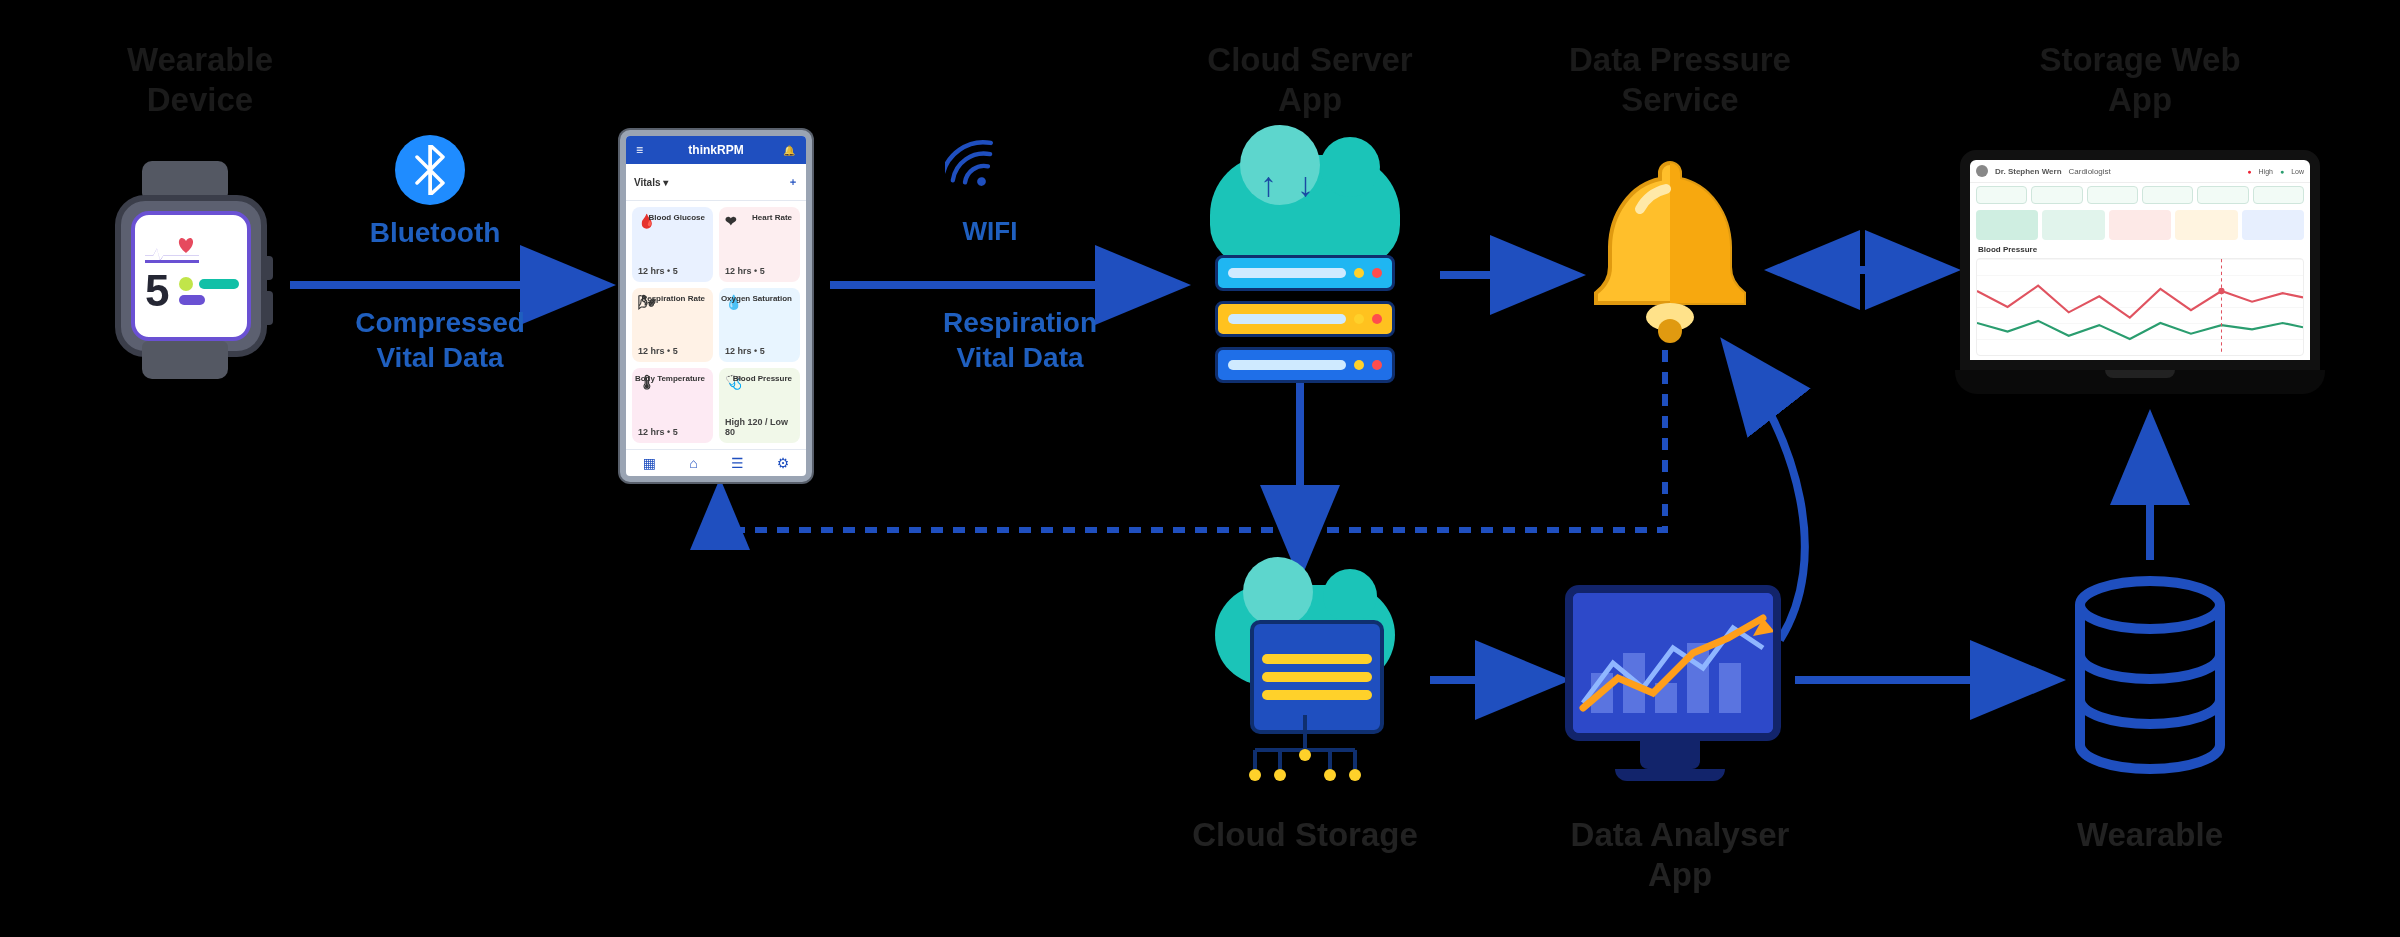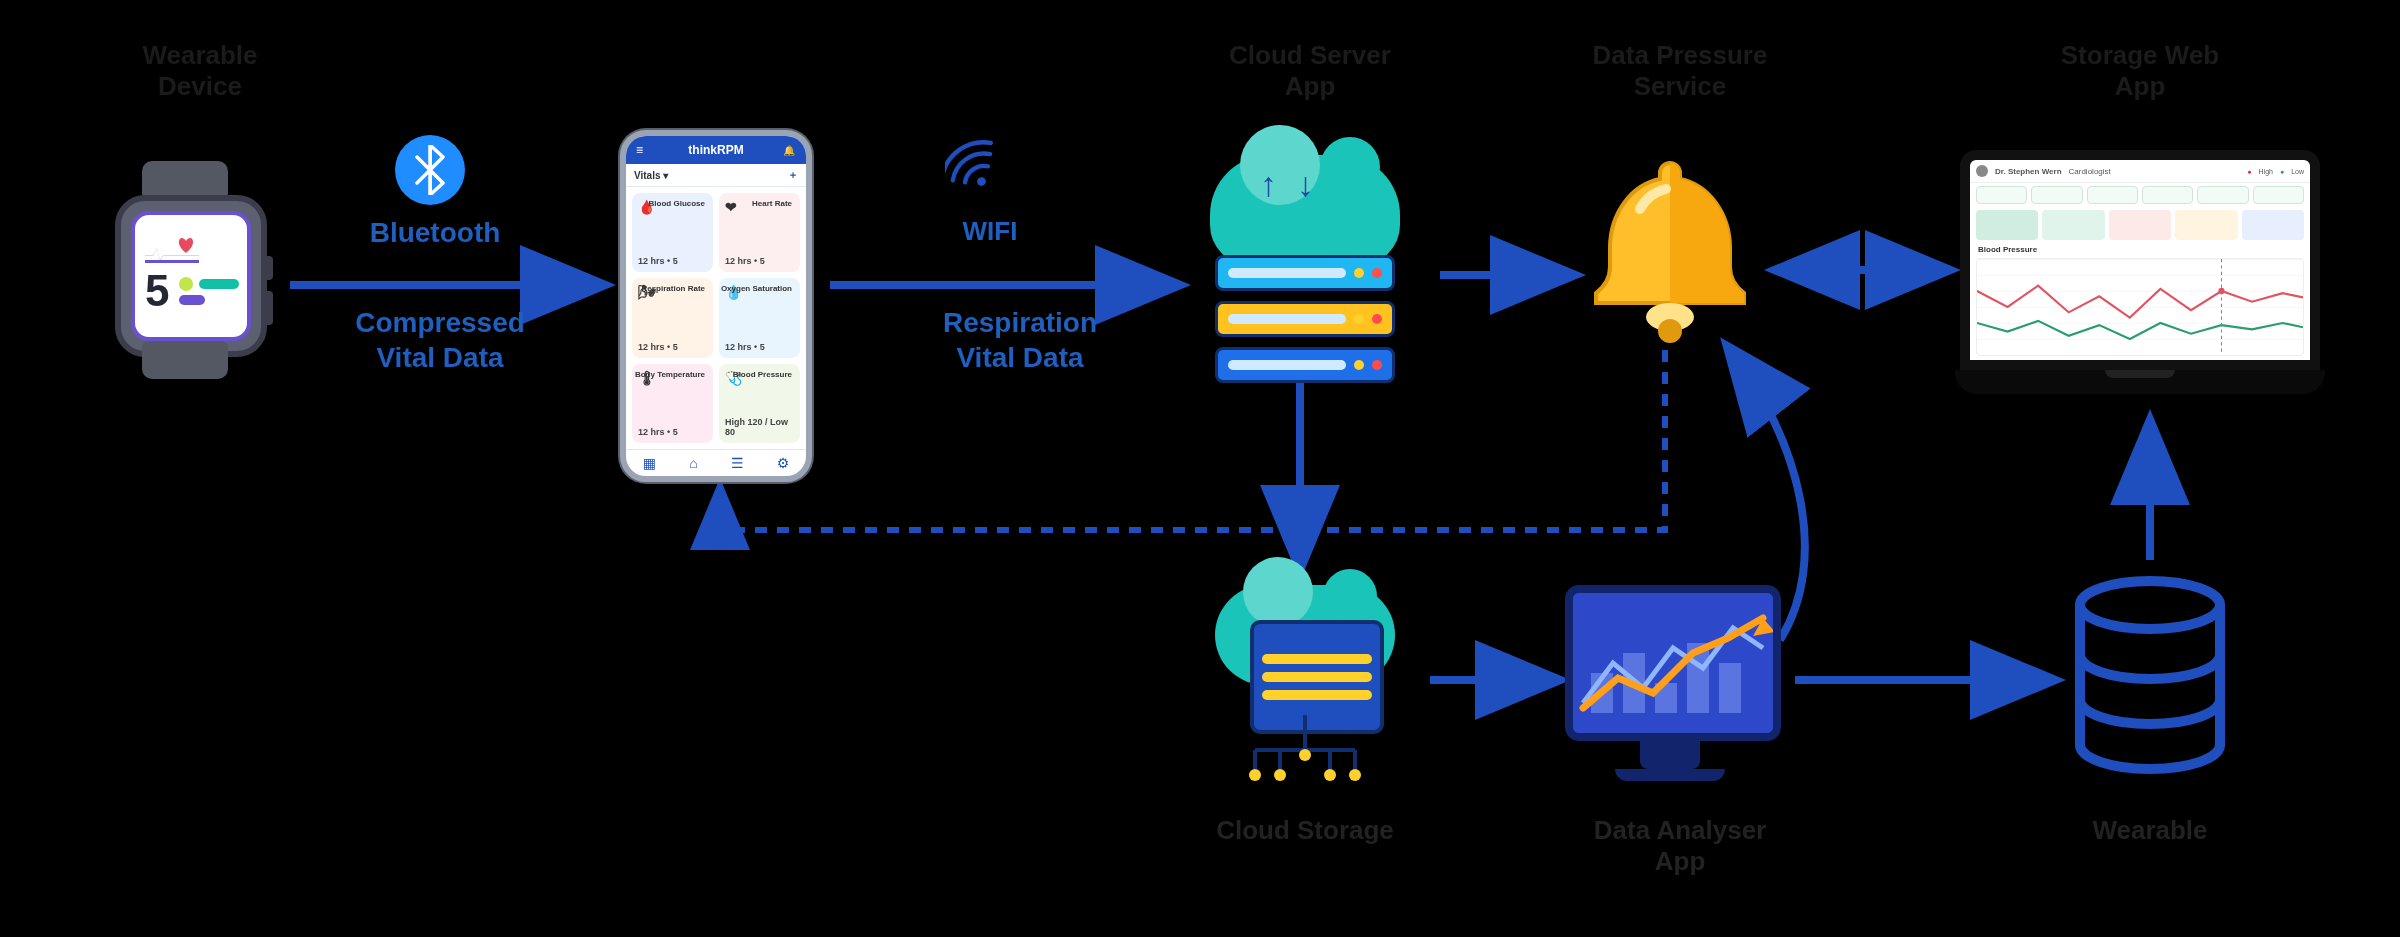--- a/index.html
+++ b/index.html
@@ -14,21 +14,21 @@
   }
   .stage {
     position: relative;
     width: 2400px;
     height: 937px;
   }
   .node-label {
     position: absolute;
     color: #1b1b1b;
     font-weight: 600;
-    font-size: 26px;
+    font-size: 33px;
     text-align: center;
     line-height: 1.2;
   }
   .edge-label {
     position: absolute;
     color: #1f5fbf;
     font-weight: 700;
     font-size: 28px;
     text-align: center;
     line-height: 1.25;
@@ -88,32 +88,32 @@
   .watch .bar1 { width:40px; height:10px; border-radius:5px; background:#11c0a7; }
   .watch .bar2 { width:26px; height:10px; border-radius:5px; background:#6a51d3; margin-left:0; }
   .watch .row2 { display:flex; flex-direction:column; gap:4px; }
   .watch .crown { position:absolute; right:-12px; top:55px; width:12px; height:24px; background:#3b3e4a; border-radius:4px; }
   .watch .btn   { position:absolute; right:-12px; top:90px; width:12px; height:34px; background:#3b3e4a; border-radius:4px; }
 
   
   .phone {
     left: 620px; top: 130px;
     width: 180px; height: 340px;
-    background:#fff; border:6px solid #9aa4b3; border-radius:26px;
+    background:#fff; border:6px solid #9aa4b3; border-radius:10px;
     box-shadow: 0 0 0 2px #59606c;
     display:flex; flex-direction:column; overflow:hidden;
   }
   .phone .topbar {
     height:28px; background:#1f4fbf; color:#fff; font-size:12px; font-weight:700;
     display:flex; align-items:center; justify-content:center; position:relative;
   }
   .phone .topbar::before { content:"≡"; position:absolute; left:10px; }
   .phone .topbar::after  { content:"🔔"; position:absolute; right:10px; font-size:10px; opacity:.9;}
   .phone .subbar {
-    height:22px; font-size:10px; color:#333; font-weight:700; display:flex; align-items:center; padding:0 8px; justify-content:space-between;
+    height:22px; font-size:10px; color:#333; font-weight:700; display:flex; align-items:center; padding:7px 8px; justify-content:space-between;
     border-bottom:1px solid #e3e8f0;
   }
   .phone .subbar span:last-child { color:#1f4fbf; }
   .phone .grid {
     flex:1; display:grid; grid-template-columns:1fr 1fr; grid-template-rows:repeat(3,1fr);
     gap:6px; padding:6px;
   }
   .tile { border-radius:8px; padding:6px; font-size:8px; color:#333; font-weight:700; position:relative; }
   .tile .ico { position:absolute; top:6px; left:6px; font-size:14px; }
   .tile .txt { position:absolute; top:6px; right:8px; text-align:right; }

